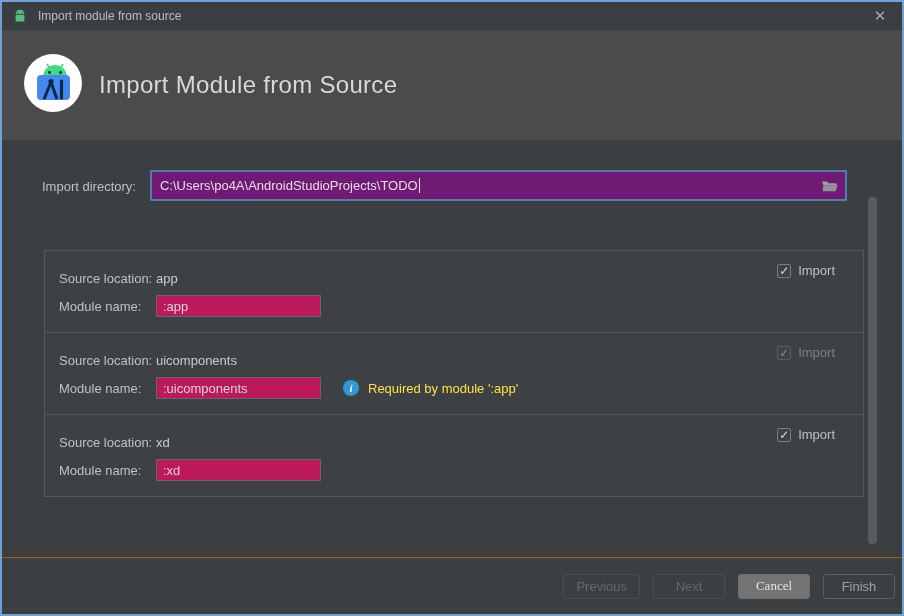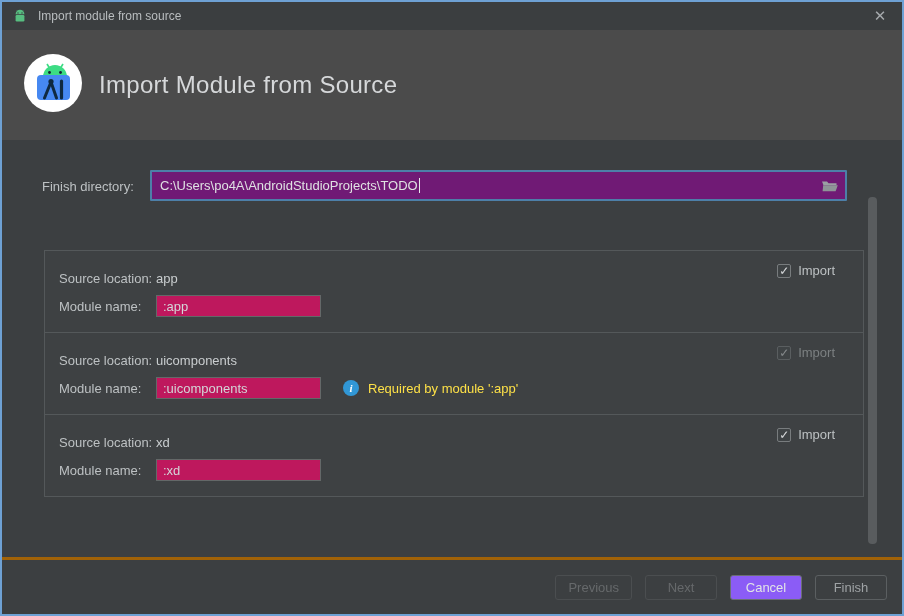--- a/index.html
+++ b/index.html
@@ -88,31 +88,31 @@
 
   
   .scrollbar-thumb {
     position:absolute; right:25px; top:57px; width:9px; height:347px;
     background:#595c5e; border-radius:4px;
   }
 
   
   .footer {
     position:absolute; left:0; right:0; bottom:0; height:57px;
-    background:#3c3f41; border-top:3px solid #a16207;
+    background:#3c3f41; border-top:1px solid #a16207;
     display:flex; align-items:center; justify-content:flex-end;
-    padding-right:15px; gap:13px;
+    padding-right:7px; gap:13px;
   }
   .btn {
     min-width:72px; height:25px; background:transparent;
     border:1px solid #5b5f61; border-radius:3px;
     font-size:13px; color:#9fa3a5; padding:0 12px;
   }
   .btn.disabled { border-color:#4b4e50; color:#66696b; }
-  .btn.emphasis { background:#8b5cf6; border-color:#6b6f72; color:#e2e4e6; }
+  .btn.emphasis { background:#737373; border-color:#6b6f72; color:#e2e4e6;font-family:Liberation Serif, serif; }
 </style>
 </head>
 <body>
 
 <div class="window">
 
   <div class="titlebar">
     <svg class="titlebar-icon" viewBox="0 0 16 16">
       <g fill="#57bd80">
         <path d="M3.6 6.2 A4.4 4.4 0 0 1 12.4 6.2 Z"></path>
@@ -140,21 +140,21 @@
       <line x1="27" y1="28" x2="20.5" y2="44" stroke="#0f2940" stroke-width="3" stroke-linecap="round"></line>
       <line x1="27" y1="28" x2="32.5" y2="44" stroke="#0f2940" stroke-width="3" stroke-linecap="round"></line>
       <line x1="37.5" y1="27" x2="37.5" y2="44" stroke="#0f2940" stroke-width="3.2" stroke-linecap="round"></line>
     </svg>
     <span class="header-title">Import Module from Source</span>
   </div>
 
   <div class="body">
 
     <div class="srcdir-row">
-      <span class="srcdir-label">Finish directory:</span>
+      <span class="srcdir-label">Import directory:</span>
       <div class="srcdir-field">
         <span class="srcdir-text">C:\Users\po4A\AndroidStudioProjects\TODO</span>
           <span class="caret"></span>
         <svg class="folder-btn" viewBox="0 0 18 14">
           <path d="M1 2.5 h5 l1.5 1.8 h8 v2 h-13 z" fill="#9aa0a3"></path>
           <path d="M2.2 6.3 h14.6 l-2.2 6 h-13 z" fill="#8e9497"></path>
         </svg>
       </div>
     </div>
 

